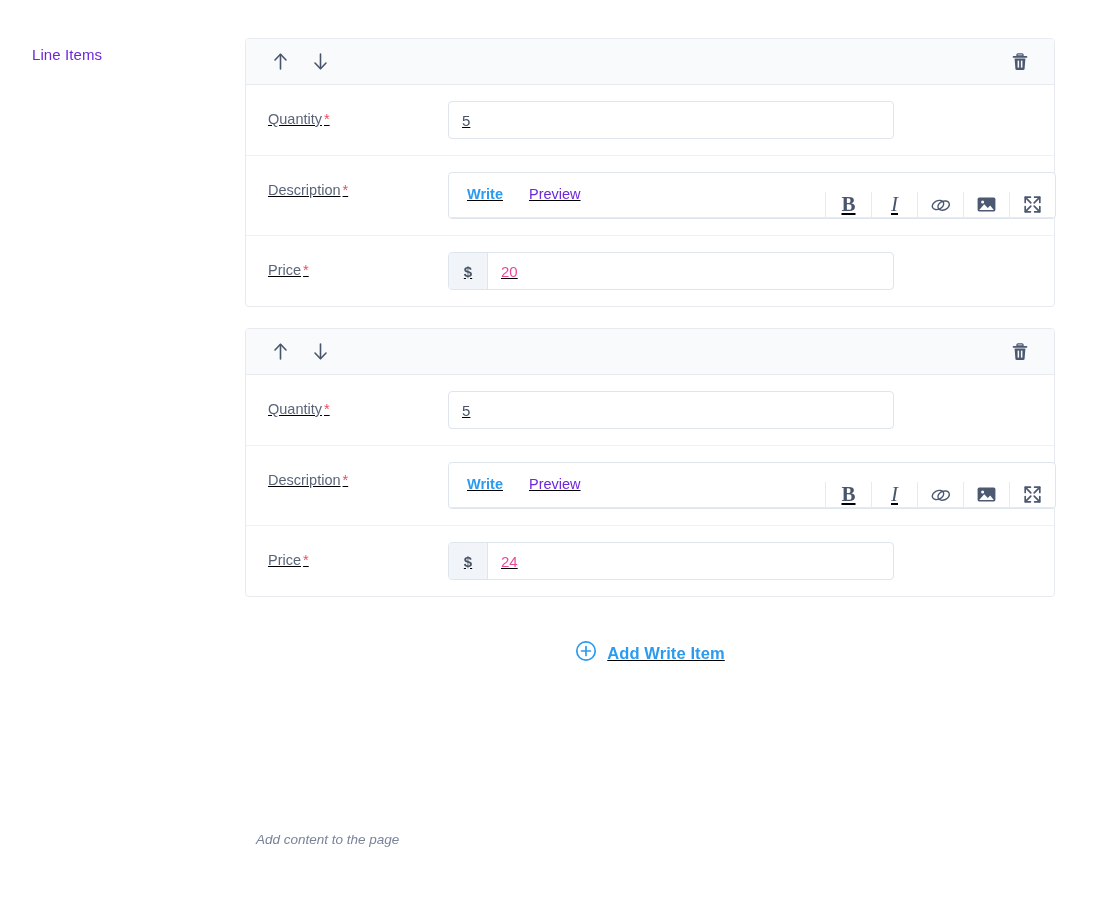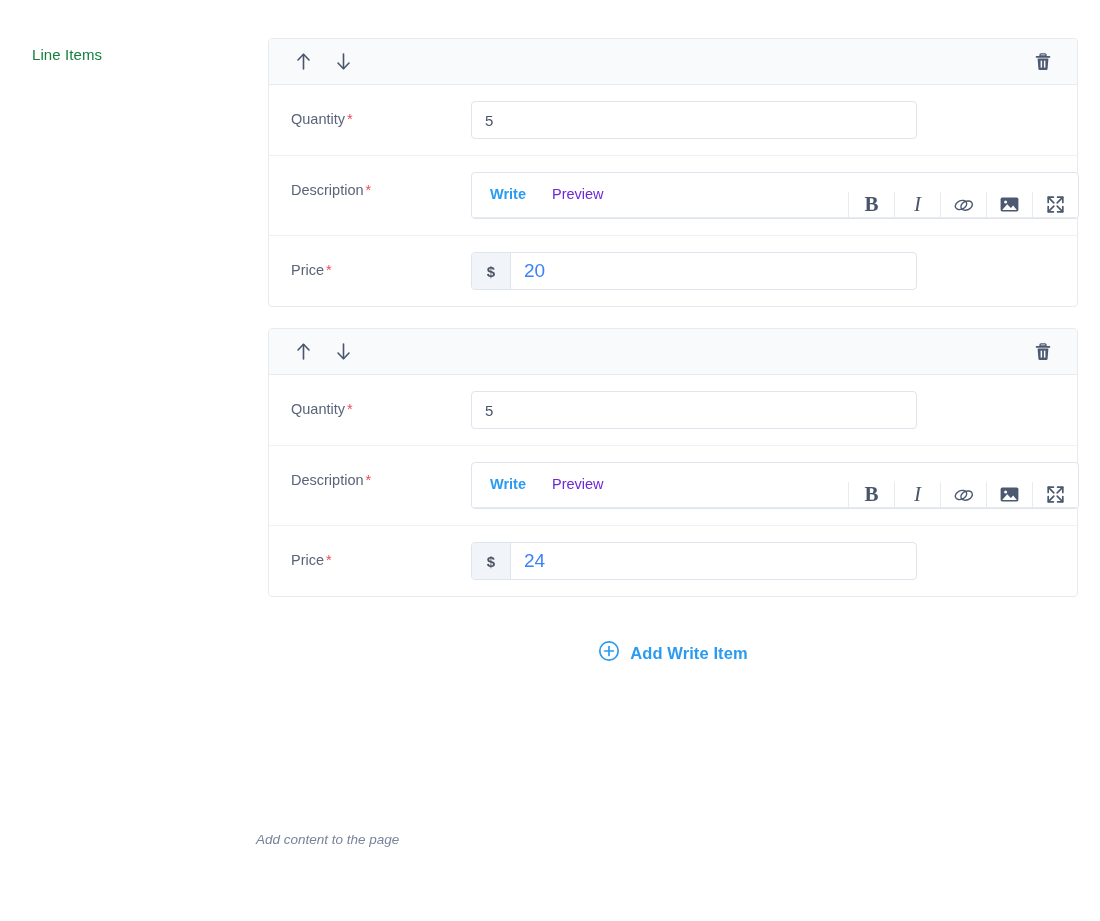--- a/index.html
+++ b/index.html
@@ -16,30 +16,31 @@
     height: 921px;
     overflow: hidden;
   }
 
   
   .section-label {
     position: absolute;
     left: 32px;
     top: 46px;
     font-size: 15px;
-    color: #15803d;
+    color: #6d28d9;
     letter-spacing: .1px;
   }
 
   
   .main-col {
     position: absolute;
-    left: 268px;
+    left: 245px;
     top: 38px;
     width: 810px;
+    text-decoration: underline;
   }
 
   
   .card {
     border: 1px solid #e7ebf0;
     border-radius: 4px;
     background: #ffffff;
     margin-bottom: 21px;
   }
 
@@ -115,22 +116,22 @@
     justify-content: center;
     font-size: 15px;
     font-weight: bold;
     color: #4a5365;
   }
   .prefix-input {
     flex: 1;
     display: flex;
     align-items: center;
     padding: 0 13px;
-    font-size: 19px;
-    color: #3b82f6;
+    font-size: 15px;
+    color: #ec4899;
   }
 
   
   .md-editor {
     width: 608px;
     border: 1px solid #dfe5ec;
     border-radius: 4px;
     background: #fff;
     overflow: hidden;
   }

